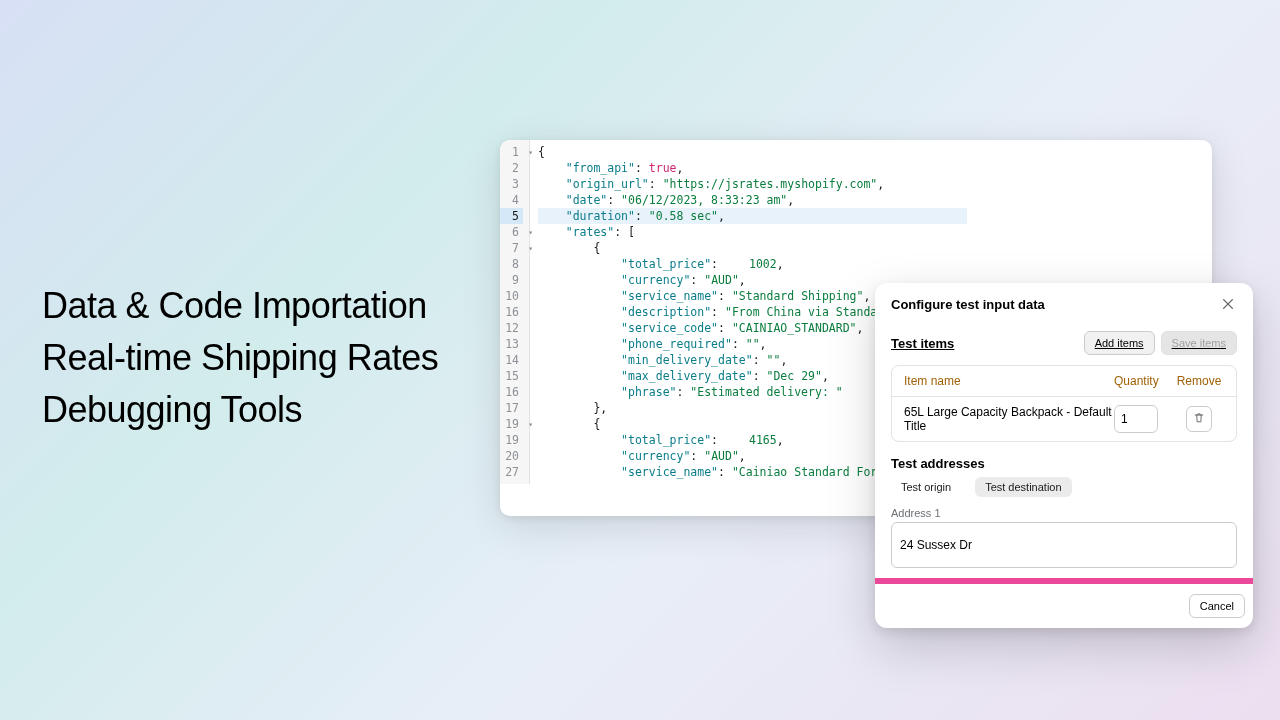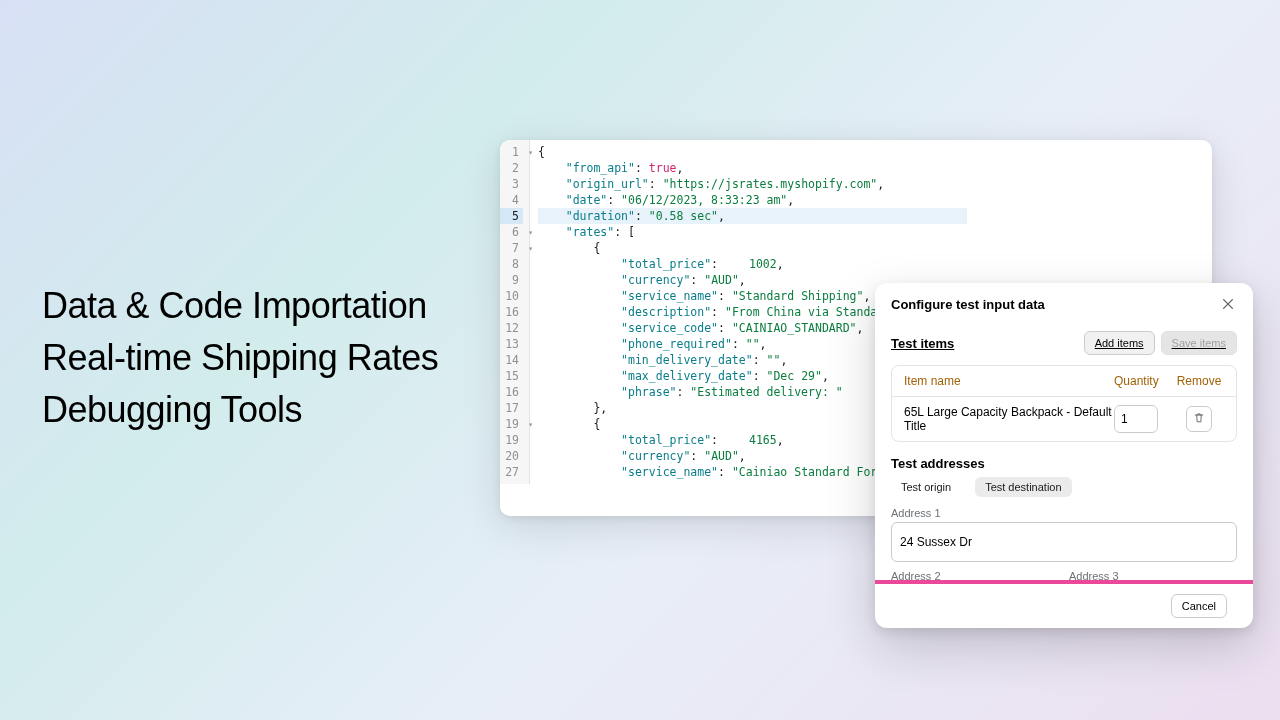--- a/index.html
+++ b/index.html
@@ -65,25 +65,25 @@
 .col-name { flex: 1; }
 .col-qty { width: 60px; }
 .col-rm { width: 50px; text-align: center; }
 .qty-input { width: 44px; height: 28px; border: 1px solid #c9cccf; border-radius: 6px; padding: 0 6px; font-size: 12px; }
 .rm-btn { width: 26px; height: 26px; border: 1px solid #c9cccf; border-radius: 6px; background: #fff; display: inline-flex; align-items: center; justify-content: center; cursor: pointer; }
 .addr-section { margin-top: 14px; }
 .tabs { display: flex; gap: 14px; margin: 6px 0 10px; }
 .tab { font-size: 11px; padding: 4px 10px; border-radius: 6px; cursor: pointer; color: #1a1a1a; }
 .tab.active { background: #ebebeb; }
 .field-label { font-size: 11px; color: #6d7175; margin-bottom: 3px; display: block; }
-.text-input { width: 100%; height: 40px; border: 1px solid #c9cccf; border-radius: 6px; padding: 8px 8px; font-size: 12px; }
+.text-input { width: 100%; height: 46px; border: 1px solid #c9cccf; border-radius: 6px; padding: 8px 8px; font-size: 12px; }
 .field { margin-bottom: 8px; }
 .field-row { display: flex; gap: 10px; }
 .field-row .field { flex: 1; }
-.cfg-footer { border-top: 4px solid #ec4899; padding: 10px 26px; display: flex; justify-content: flex-end; }
+.cfg-footer { border-top: 6px solid #ec4899; padding: 10px 8px; display: flex; justify-content: flex-end; }
 </style>
 </head>
 <body>
 
 <div class="headline">
   <div>Data &amp; Code Importation</div>
   <div>Real-time Shipping Rates</div>
   <div>Debugging Tools</div>
 </div>
 

